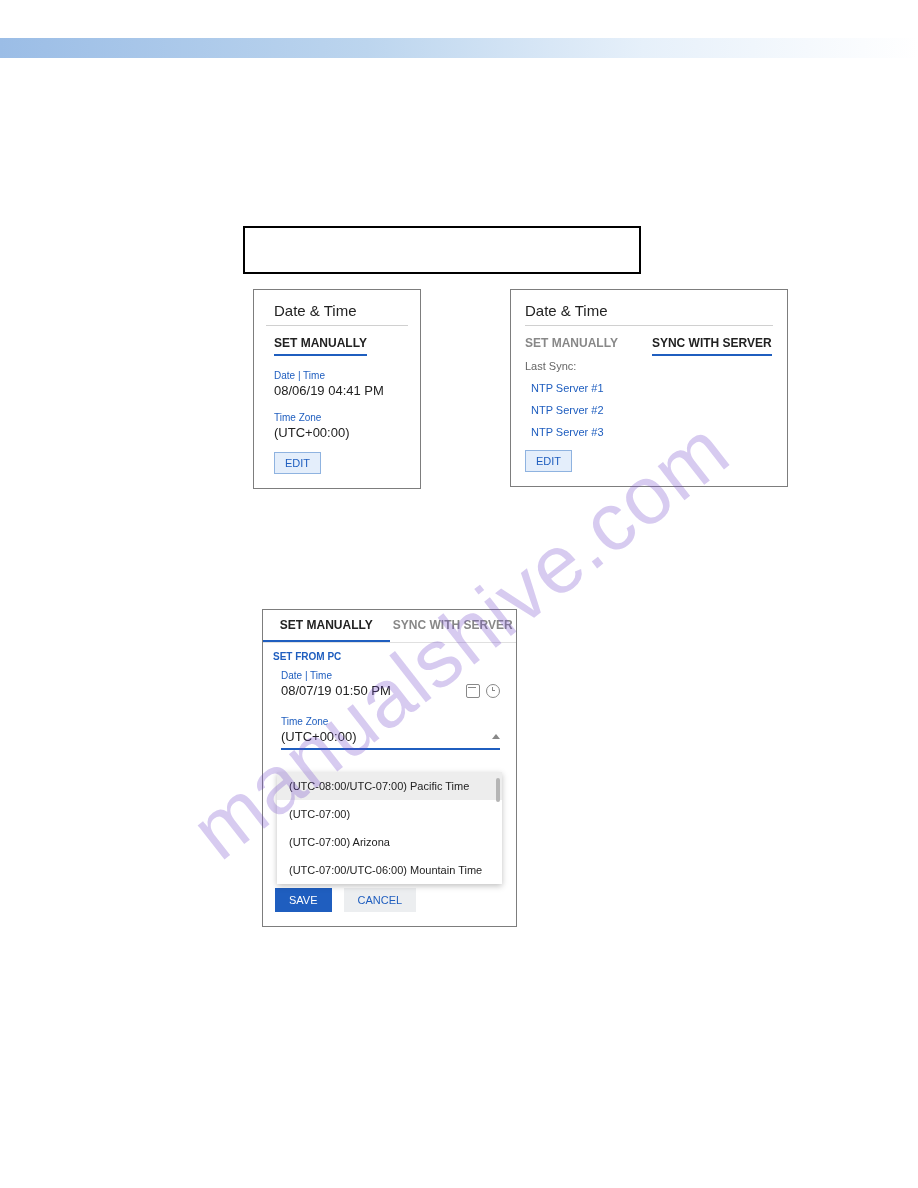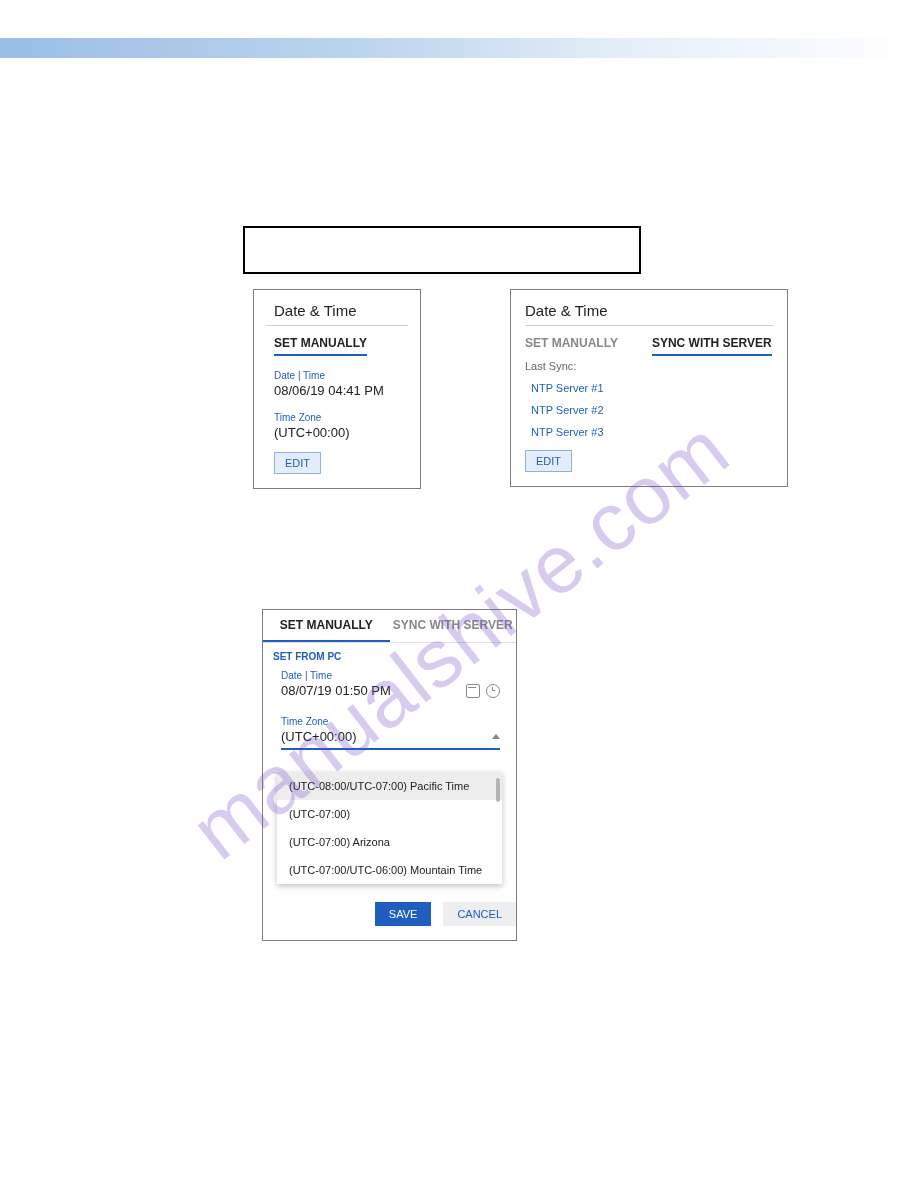--- a/index.html
+++ b/index.html
@@ -247,22 +247,21 @@
     right: 2px;
     top: 6px;
     width: 4px;
     height: 24px;
     background: #b5b5b5;
     border-radius: 2px;
   }
   .btnrow {
     display: flex;
     gap: 12px;
-    padding: 14px 0 14px 12px;
-    justify-content: flex-end;
+    padding: 0 0 14px 12px;
   }
   .save-btn {
     font-size: 11px;
     color: #fff;
     background: #1f5ebf;
     padding: 6px 14px;
     border: none;
   }
   .cancel-btn {
     font-size: 11px;

